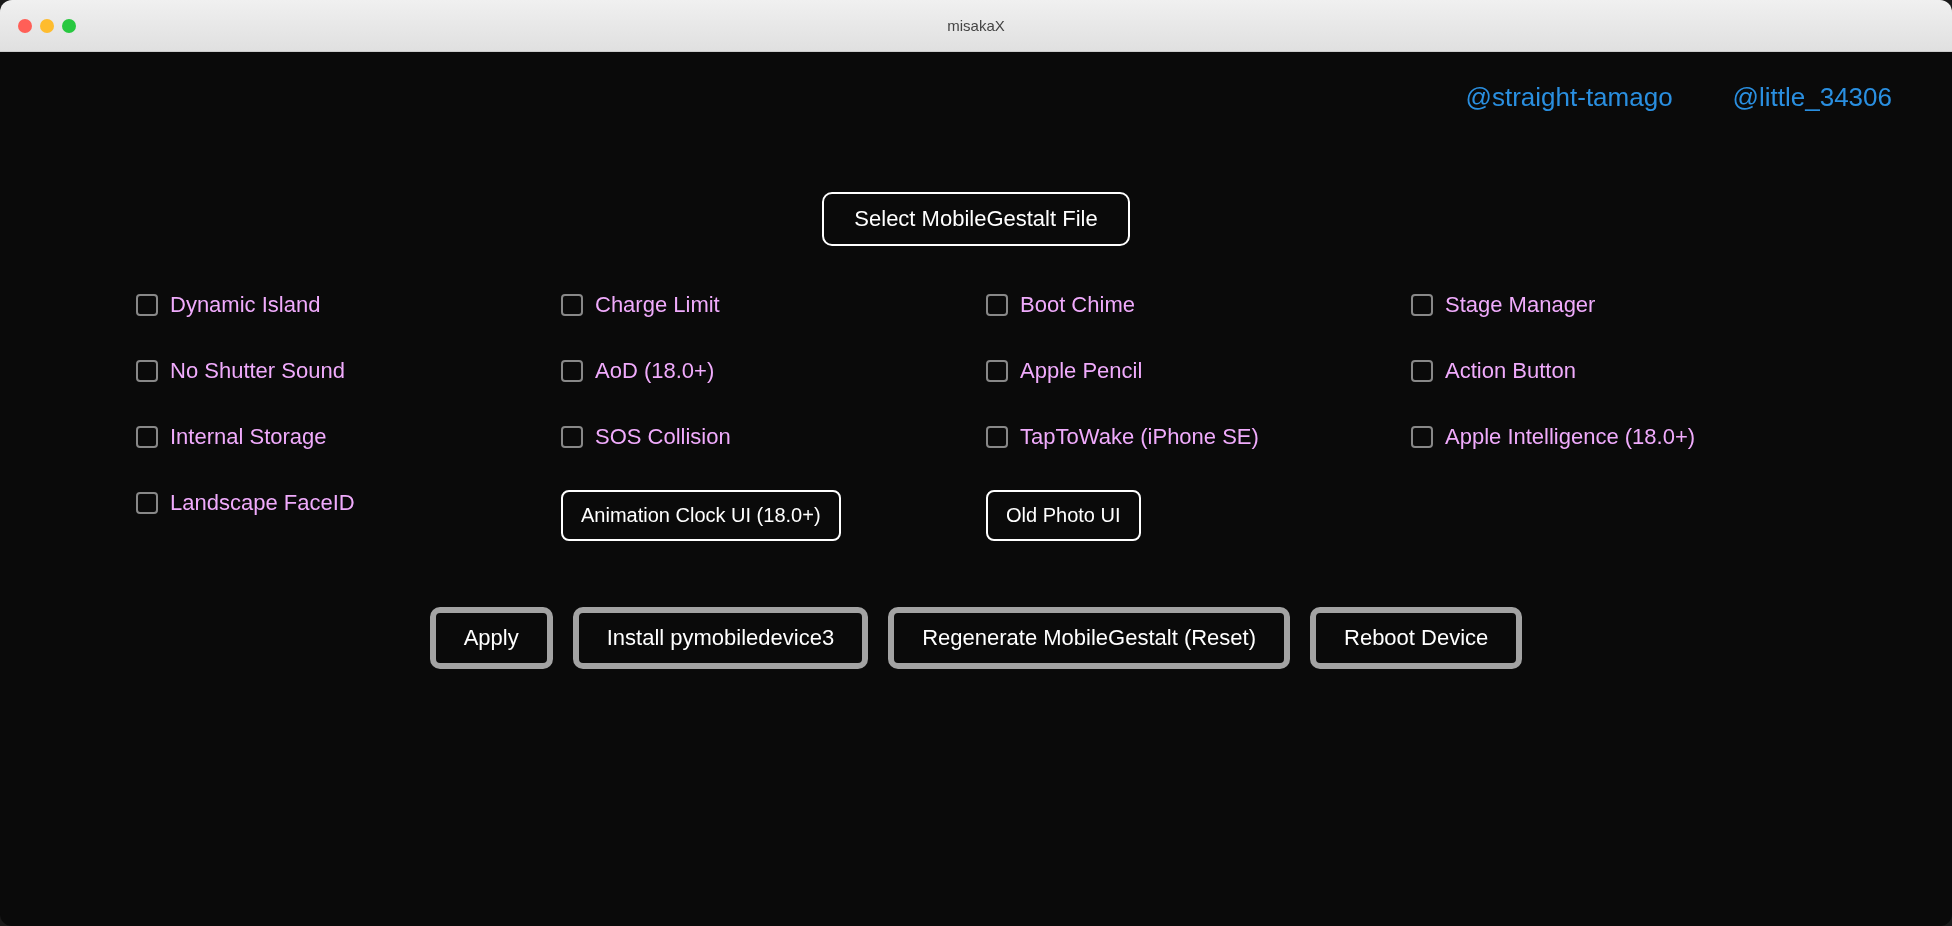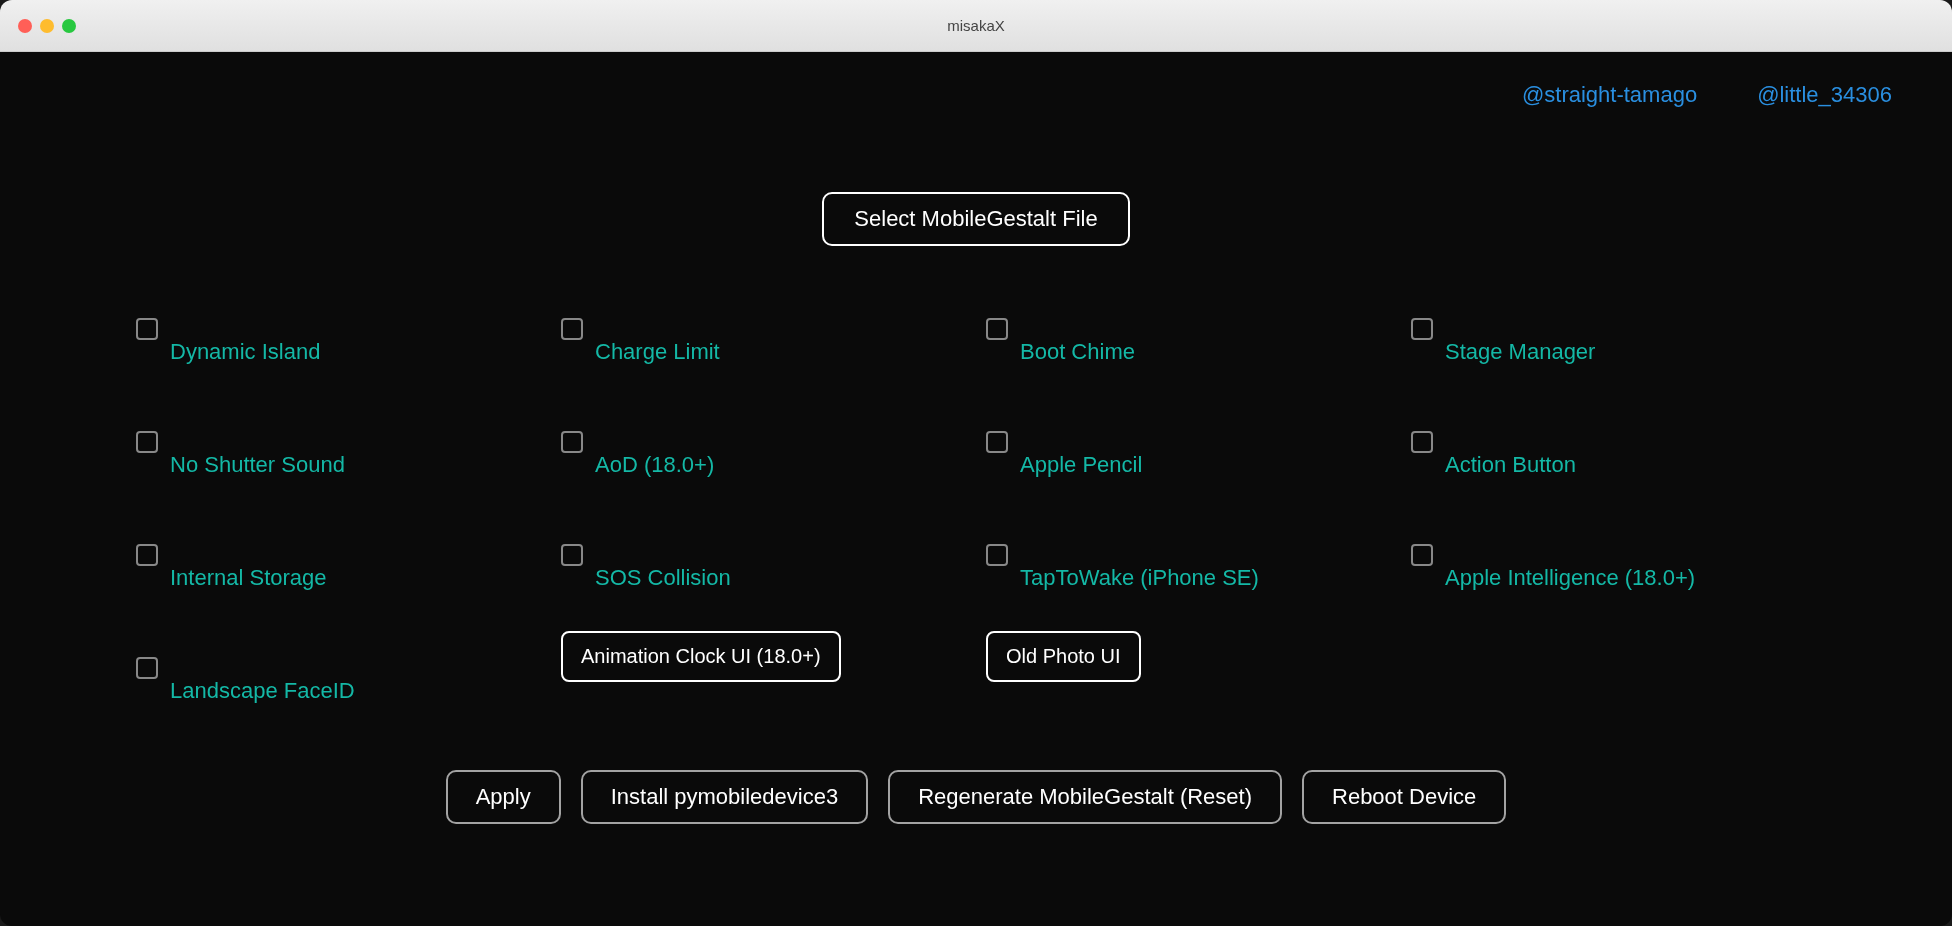--- a/index.html
+++ b/index.html
@@ -75,21 +75,21 @@
     .top-links {
       position: absolute;
       top: 30px;
       right: 60px;
       display: flex;
       gap: 60px;
     }
 
     .top-link {
       color: #2a8fe0;
-      font-size: 22px;
+      font-size: 26px;
       cursor: pointer;
       text-decoration: none;
     }
 
     .select-file-area {
       margin-top: 120px;
       margin-bottom: 40px;
     }
 
     .select-file-btn {
@@ -125,25 +125,24 @@
       border: 2px solid #888;
       border-radius: 4px;
       background: transparent;
       cursor: pointer;
       appearance: none;
       -webkit-appearance: none;
       flex-shrink: 0;
     }
 
     .option-label {
-      color: #14b8a6;
+      color: #f0abfc;
       font-size: 22px;
       cursor: pointer;
       user-select: none;
-      margin-top: 47px;
     }
 
     .option-btn {
       background: transparent;
       border: 2px solid #ffffff;
       color: #ffffff;
       font-size: 20px;
       padding: 12px 18px;
       border-radius: 8px;
       cursor: pointer;
@@ -153,21 +152,21 @@
 
     .bottom-buttons {
       display: flex;
       gap: 20px;
       align-items: center;
       margin-top: 20px;
     }
 
     .bottom-btn {
       background: transparent;
-      border: 2px solid #a3a3a3;
+      border: 6px solid #a3a3a3;
       color: #ffffff;
       font-size: 22px;
       padding: 12px 28px;
       border-radius: 10px;
       cursor: pointer;
       font-family: inherit;
       white-space: nowrap;
     }
 
     .col-item {

